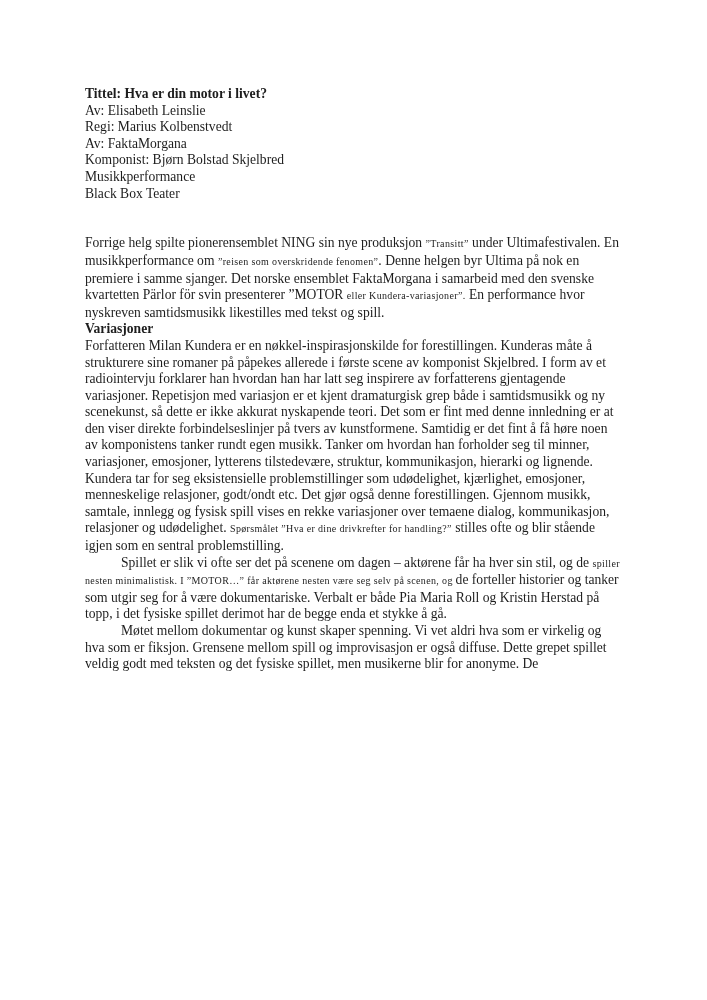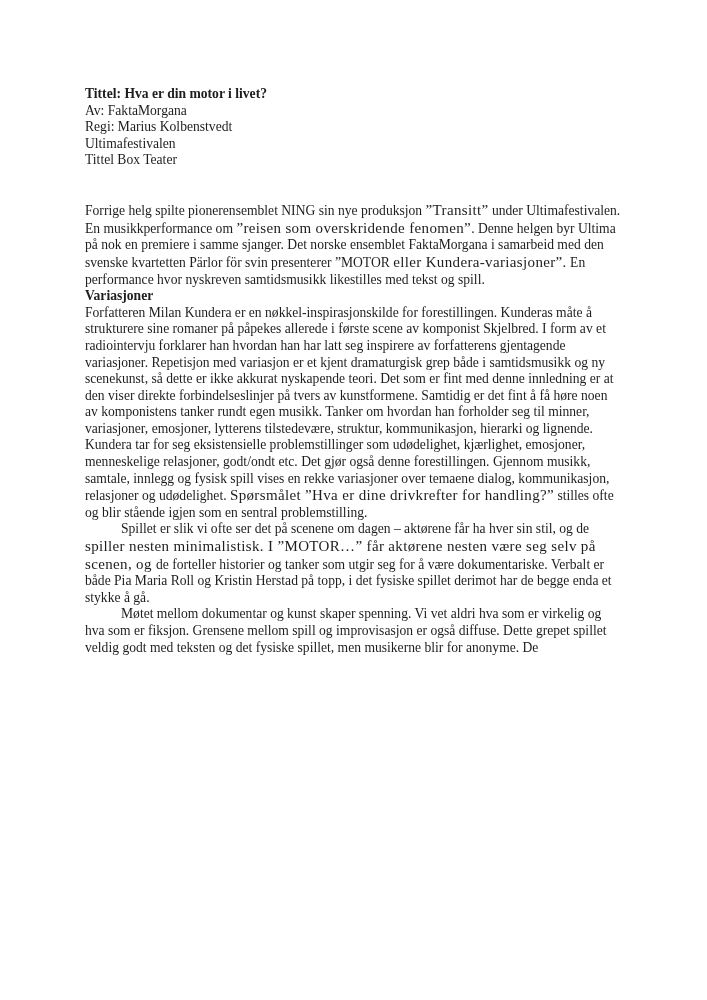--- a/index.html
+++ b/index.html
@@ -18,36 +18,38 @@
     text-align: left;
   }
   .page p { margin: 0; }
   .bold { font-weight: 700; }
   .mb1 { margin-bottom: var(--lh); }
   .mb2 { margin-bottom: calc(var(--lh) * 2); }
   .indent { text-indent: 36px; }
   .credit-line { line-height: var(--lh); }
   
   .run-normal { }
-  .run-alt { font-size: 15px; letter-spacing: 0.35px; }
+  .run-alt { font-size: 10px; letter-spacing: 0.35px; }
 </style>
 </head>
 <body>
 
 <div class="page">
 
   <p class="bold mb1">Tittel: Hva er din motor i livet?</p>
 
 
+  <p class="mb1">Av: Elisabeth Leinslie</p>
 
   <div class="mb2">
+    <div class="credit-line">Regi: Marius Kolbenstvedt</div>
     <div class="credit-line">Av: FaktaMorgana</div>
-    <div class="credit-line">Regi: Marius Kolbenstvedt</div>
-    <div class="credit-line">Ultimafestivalen</div>
-    <div class="credit-line">Tittel Box Teater</div>
+    <div class="credit-line">Komponist: Bjørn Bolstad Skjelbred</div>
+    <div class="credit-line">Musikkperformance</div>
+    <div class="credit-line">Black Box Teater</div>
   </div>
 
   <p class="mb1"><span class="run-normal">Forrige helg spilte pionerensemblet NING sin nye produksjon </span><span class="run-alt">”Transitt”</span><span class="run-normal"> under Ultimafestivalen. En musikkperformance om </span><span class="run-alt">”reisen som overskridende fenomen”</span><span class="run-normal">. Denne helgen byr Ultima på nok en premiere i samme sjanger. Det norske ensemblet FaktaMorgana i samarbeid med den svenske kvartetten Pärlor för svin presenterer ”MOTOR </span><span class="run-alt">eller Kundera-variasjoner”.</span><span class="run-normal"> En performance hvor nyskreven samtidsmusikk likestilles med tekst og spill.</span></p>
 
   <p class="bold">Variasjoner</p>
   <p><span class="run-normal">Forfatteren Milan Kundera er en nøkkel-inspirasjonskilde for forestillingen. Kunderas måte å strukturere sine romaner på påpekes allerede i første scene av komponist Skjelbred. I form av et radiointervju forklarer han hvordan han har latt seg inspirere av forfatterens gjentagende variasjoner. Repetisjon med variasjon er et kjent dramaturgisk grep både i samtidsmusikk og ny scenekunst, så dette er ikke akkurat nyskapende teori. Det som er fint med denne innledning er at den viser direkte forbindelseslinjer på tvers av kunstformene. Samtidig er det fint å få høre noen av komponistens tanker rundt egen musikk. Tanker om hvordan han forholder seg til minner, variasjoner, emosjoner, lytterens tilstedevære, struktur, kommunikasjon, hierarki og lignende.</span></p>
 
   <p><span class="run-normal">Kundera tar for seg eksistensielle problemstillinger som udødelighet, kjærlighet, emosjoner, menneskelige relasjoner, godt/ondt etc. Det gjør også denne forestillingen. Gjennom musikk, samtale, innlegg og fysisk spill vises en rekke variasjoner over temaene dialog, kommunikasjon, relasjoner og udødelighet. </span><span class="run-alt">Spørsmålet ”Hva er dine drivkrefter for handling?”</span><span class="run-normal"> stilles ofte og blir stående igjen som en sentral problemstilling.</span></p>
   <p class="indent"><span class="run-normal">Spillet er slik vi ofte ser det på scenene om dagen – aktørene får ha hver sin stil, og de </span><span class="run-alt">spiller nesten minimalistisk. I ”MOTOR…” får aktørene nesten være seg selv på scenen, og </span><span class="run-normal">de forteller historier og tanker som utgir seg for å være dokumentariske. Verbalt er både Pia Maria Roll og Kristin Herstad på topp, i det fysiske spillet derimot har de begge enda et stykke å gå.</span></p>
   <p class="indent"><span class="run-normal">Møtet mellom dokumentar og kunst skaper spenning. Vi vet aldri hva som er virkelig og hva som er fiksjon. Grensene mellom spill og improvisasjon er også diffuse. Dette grepet spillet veldig godt med teksten og det fysiske spillet, men musikerne blir for anonyme. De</span></p>

